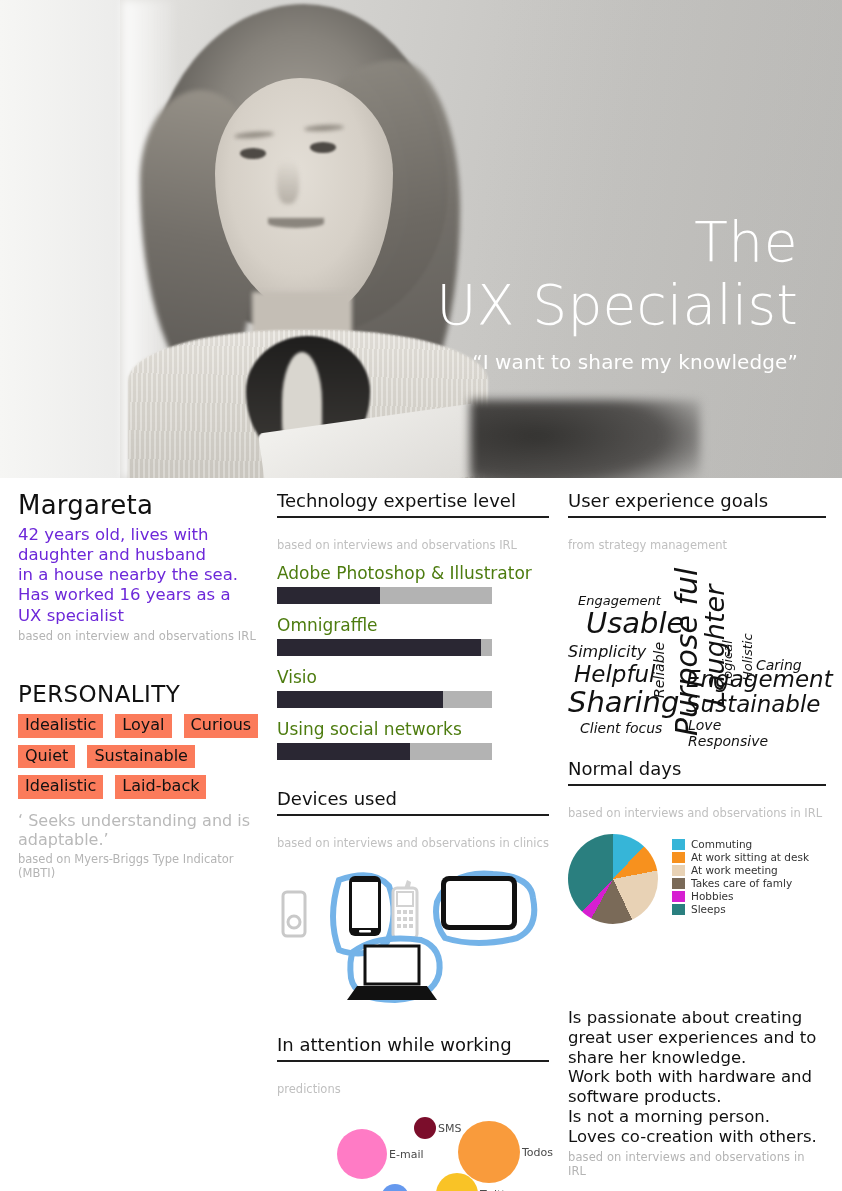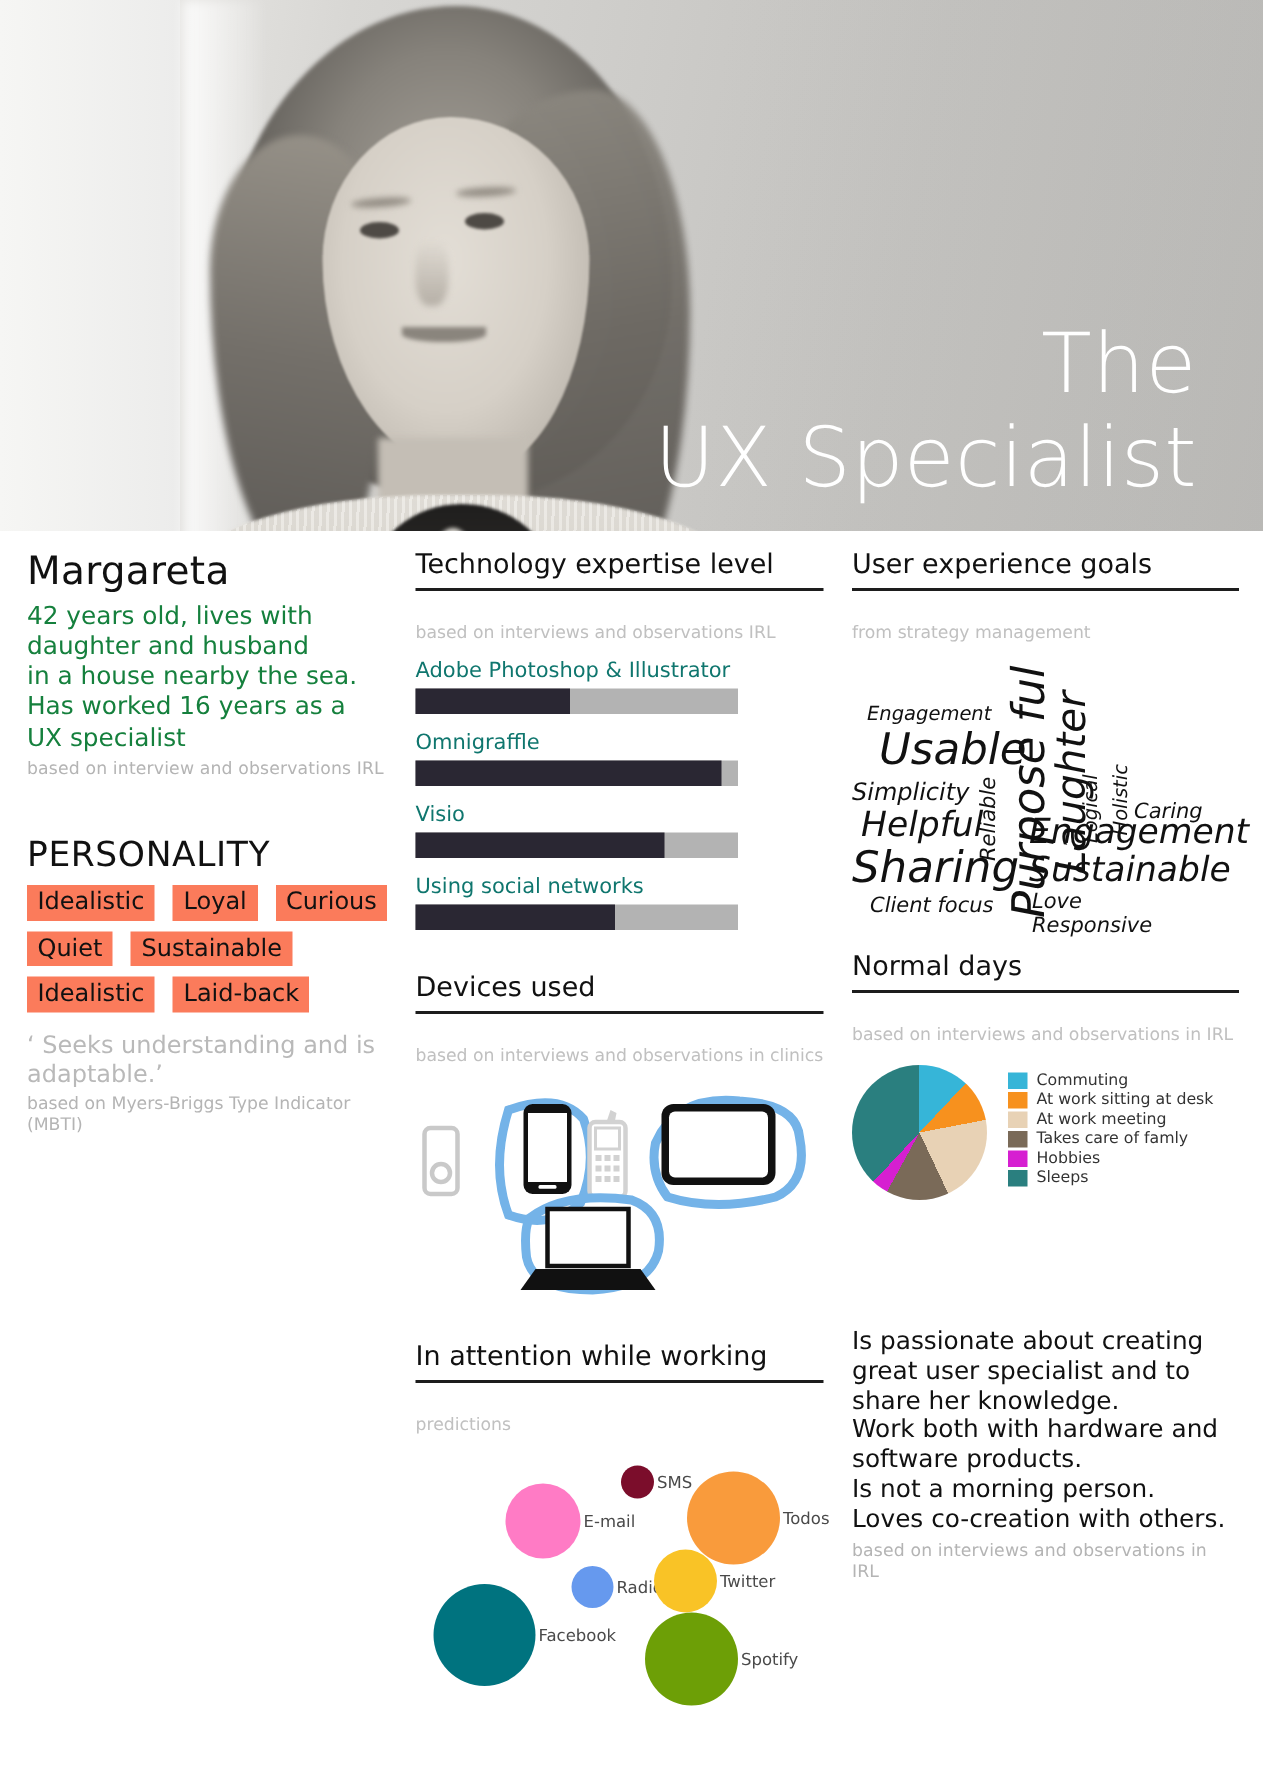--- a/index.html
+++ b/index.html
@@ -5,21 +5,21 @@
   * { box-sizing: border-box; margin: 0; padding: 0; }
   html, body {
     width: 842px; height: 1191px;
     background: #ffffff;
     font-family: "DejaVu Sans", sans-serif;
     overflow: hidden;
   }
   .page { position: relative; width: 842px; height: 1191px; background:#fff; }
 
   
-  .hero { position: relative; width: 842px; height: 354px; overflow: hidden; background:#ef4444; }
+  .hero { position: relative; width: 842px; height: 478px; overflow: hidden; background:#ef4444; }
   .hero-photo { position:absolute; inset:0; }
   .wall {
     position:absolute; inset:0;
     background:
       linear-gradient(100deg, #efefec 0%, #e6e5e2 12%, #d8d7d4 26%, #cdccc9 48%, #c2c1be 70%, #b8b7b4 100%);
   }
   .wall-edge {
     position:absolute; left:122px; top:0; width:52px; height:478px;
     background: linear-gradient(90deg, rgba(255,255,255,.85), rgba(255,255,255,.1));
     filter: blur(4px);
@@ -117,39 +117,39 @@
     font-size:20px; color:#ffffff; margin-top:12px; letter-spacing:.1px;
   }
 
   
   .body-area { position:relative; width:842px; height:713px; background:#fff; }
   .col-left  { position:absolute; left:18px;  top:12px;  width:250px; }
   .col-mid   { position:absolute; left:277px; top:12px;  width:272px; }
   .col-right { position:absolute; left:568px; top:12px;  width:258px; }
 
   .name { font-size:26px; color:#111; font-weight:400; letter-spacing:.2px; }
-  .bio  { font-size:16.5px; color:#15803d; line-height:1.22; margin-top:5px; }
+  .bio  { font-size:16.5px; color:#6d28d9; line-height:1.22; margin-top:5px; }
   .src  { font-size:11.5px; color:#b4b4b4; margin-top:3px; letter-spacing:.1px; }
 
   .sec-title { font-size:18px; color:#111; font-weight:400; }
   .sec-rule  { height:2px; background:#1d1d1d; margin-top:5px; }
   .sec-sub   { font-size:11.5px; color:#c0c0c0; margin-top:20px; }
 
   .personality-h { font-size:23px; color:#111; letter-spacing:.4px; }
   .tagrow { margin-top:7px; }
   .tag {
     display:inline-block; background:#fb7b5b; color:#111;
     font-size:16px; padding:2px 7px 3px; margin-right:7px; line-height:1.18;
   }
   .quote-soft { font-size:16px; color:#b9b9b9; line-height:1.2; margin-top:12px; }
   .quote-src  { font-size:11.5px; color:#b4b4b4; margin-top:2px; }
 
   
   .bar-block { margin-top:11px; }
-  .bar-label { font-size:14px; color:#0f766e; margin-bottom:4px; }
+  .bar-label { font-size:17px; color:#4d7c0f; margin-bottom:4px; }
   .bar-track { position:relative; height:17px; background:#b3b3b3; width:215px; }
   .bar-fill  { position:absolute; left:0; top:0; bottom:0; background:#2a2733; }
 
   
   .cloud { position:relative; width:250px; height:160px; margin-top:24px; color:#111;font-style:italic; }
   .cloud span { position:absolute; white-space:nowrap; line-height:1; font-family:"DejaVu Sans", sans-serif; }
   .rot { transform-origin: 0 0; transform: rotate(-90deg); }
 
   
   .devices { position:relative; width:272px; height:150px; margin-top:12px; }
@@ -416,21 +416,21 @@
               </div>
             </div>
         </div>
       </div>
 
       <div style="height:84px"></div>
 
       <div>
         <div class="big-text">
           <div>Is passionate about creating</div>
-          <div>great user specialist and to</div>
+          <div>great user experiences and to</div>
           <div>share her knowledge.</div>
           <div>Work both with hardware and</div>
           <div>software products.</div>
           <div>Is not a morning person.</div>
           <div>Loves co-creation with others.</div>
         </div>
         <div class="src">based on interviews and observations in IRL</div>
       </div>
 
     </div>

